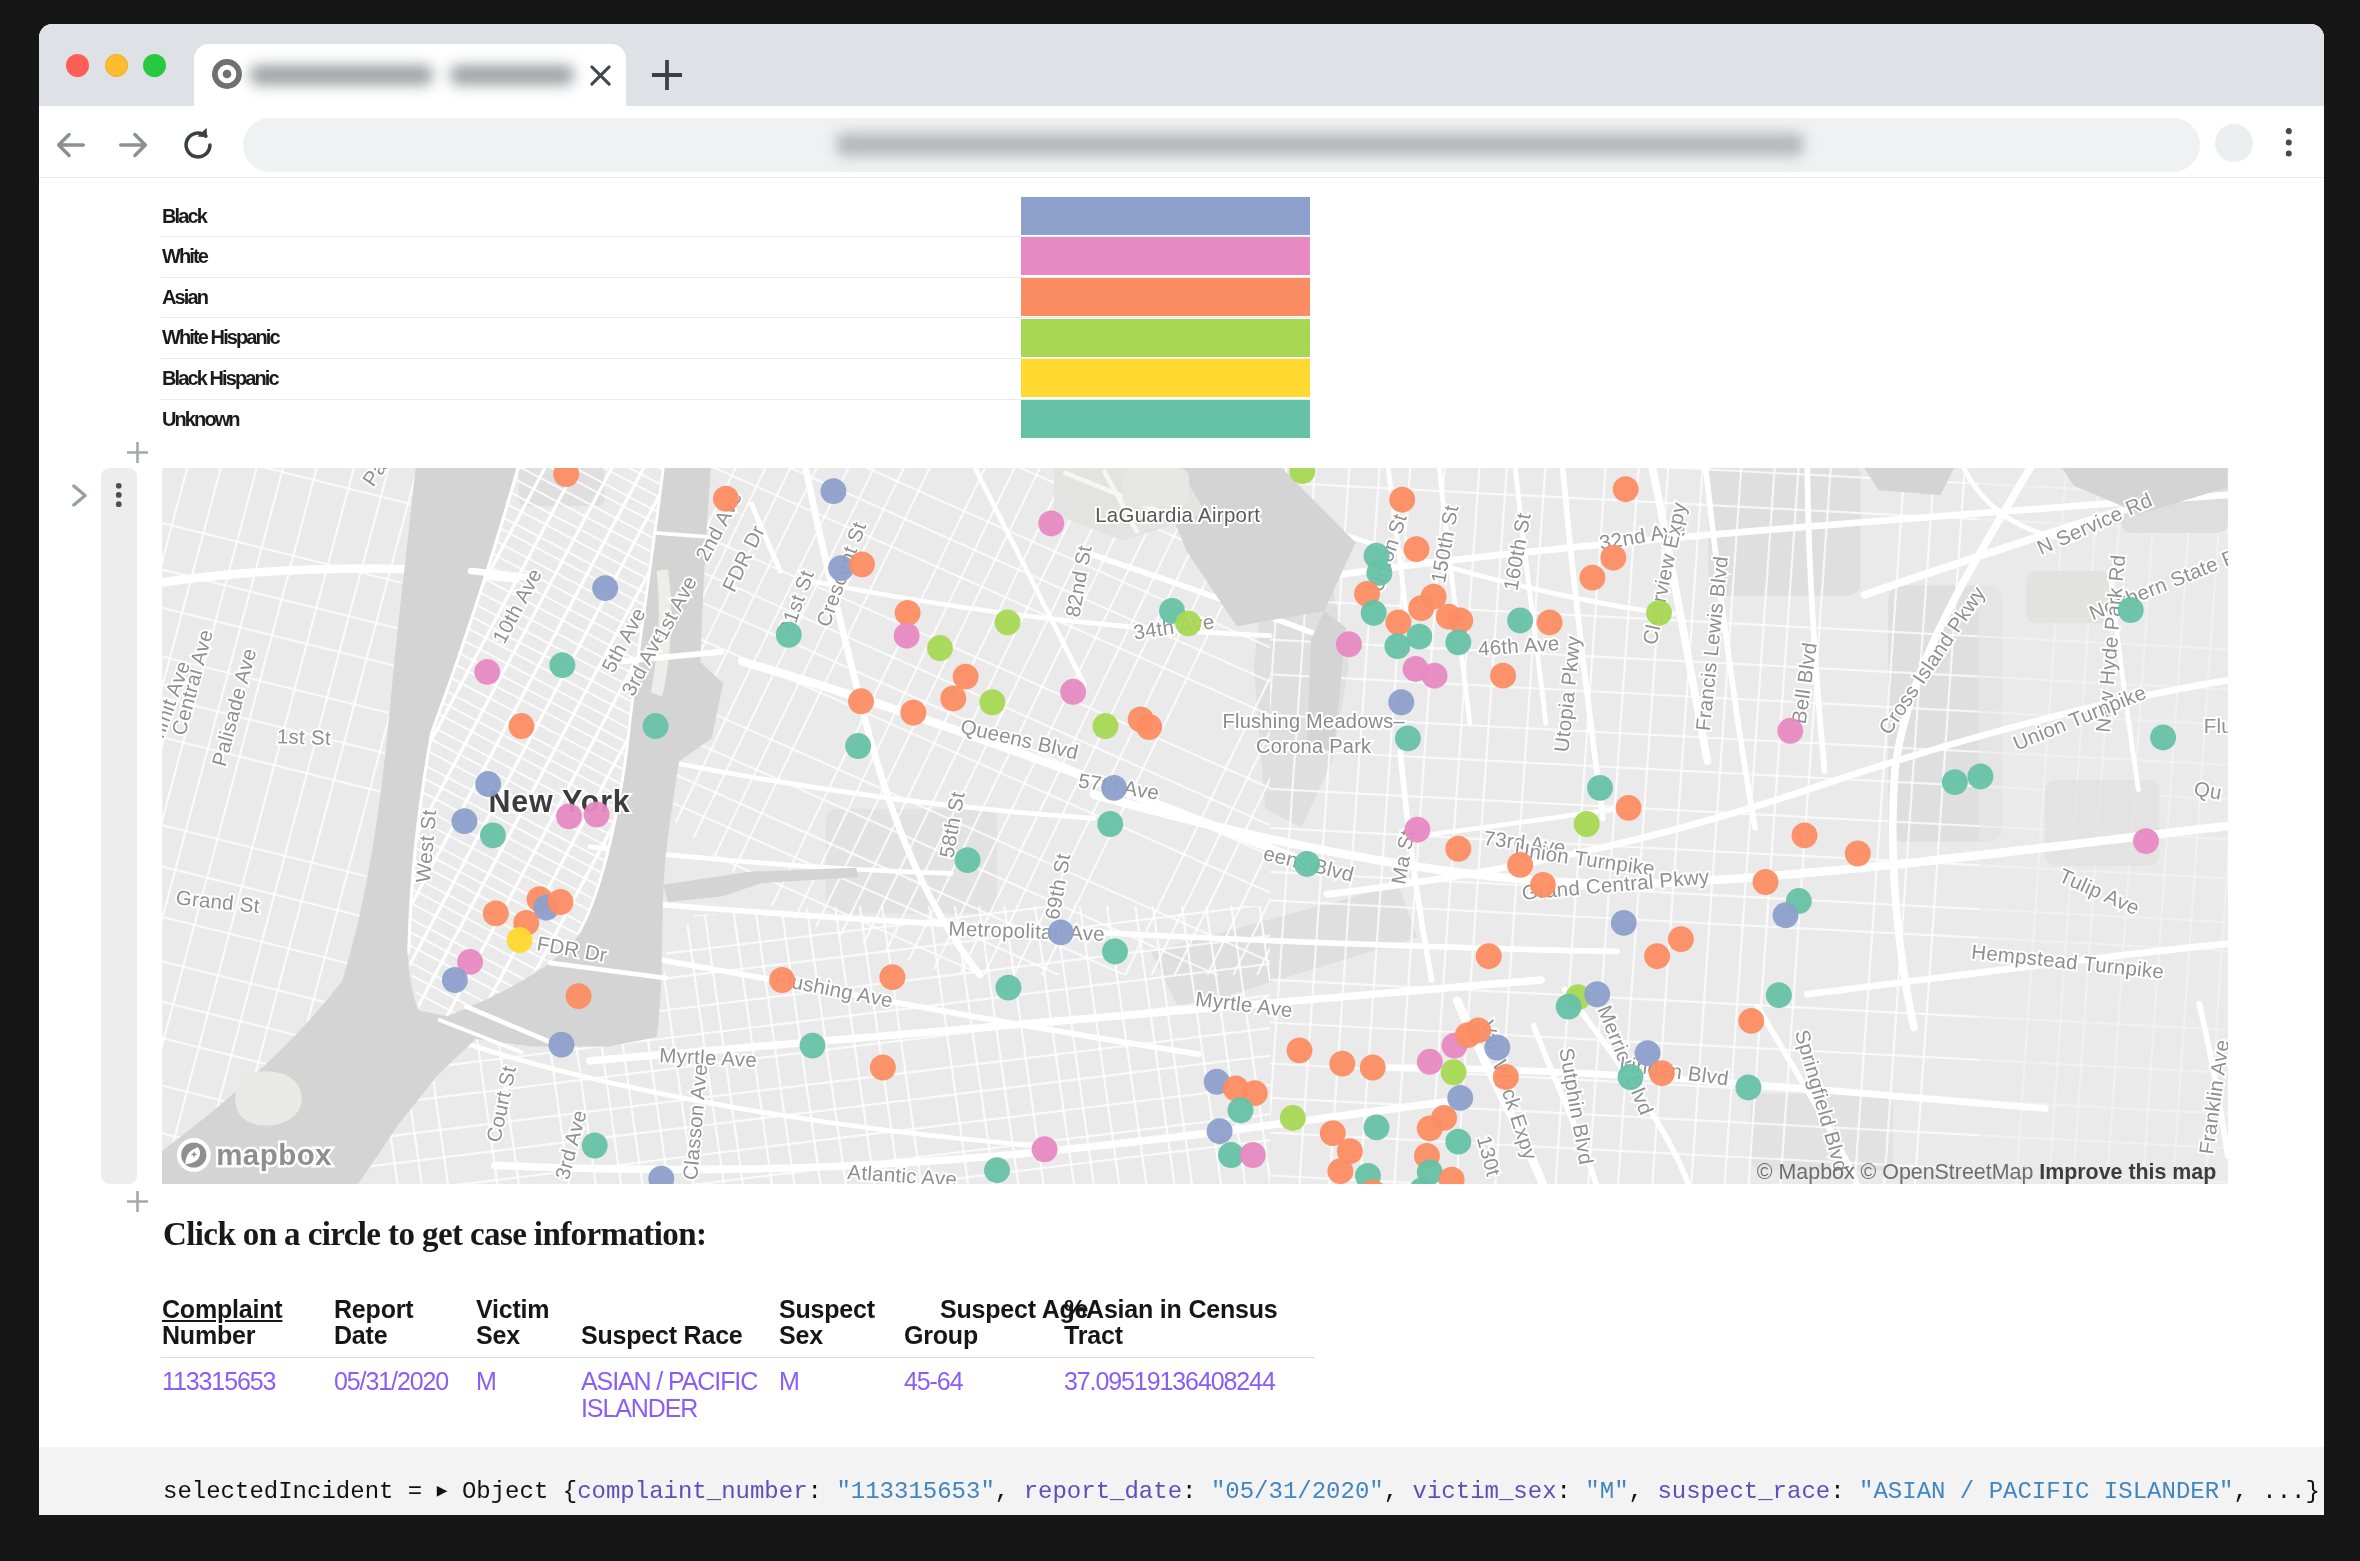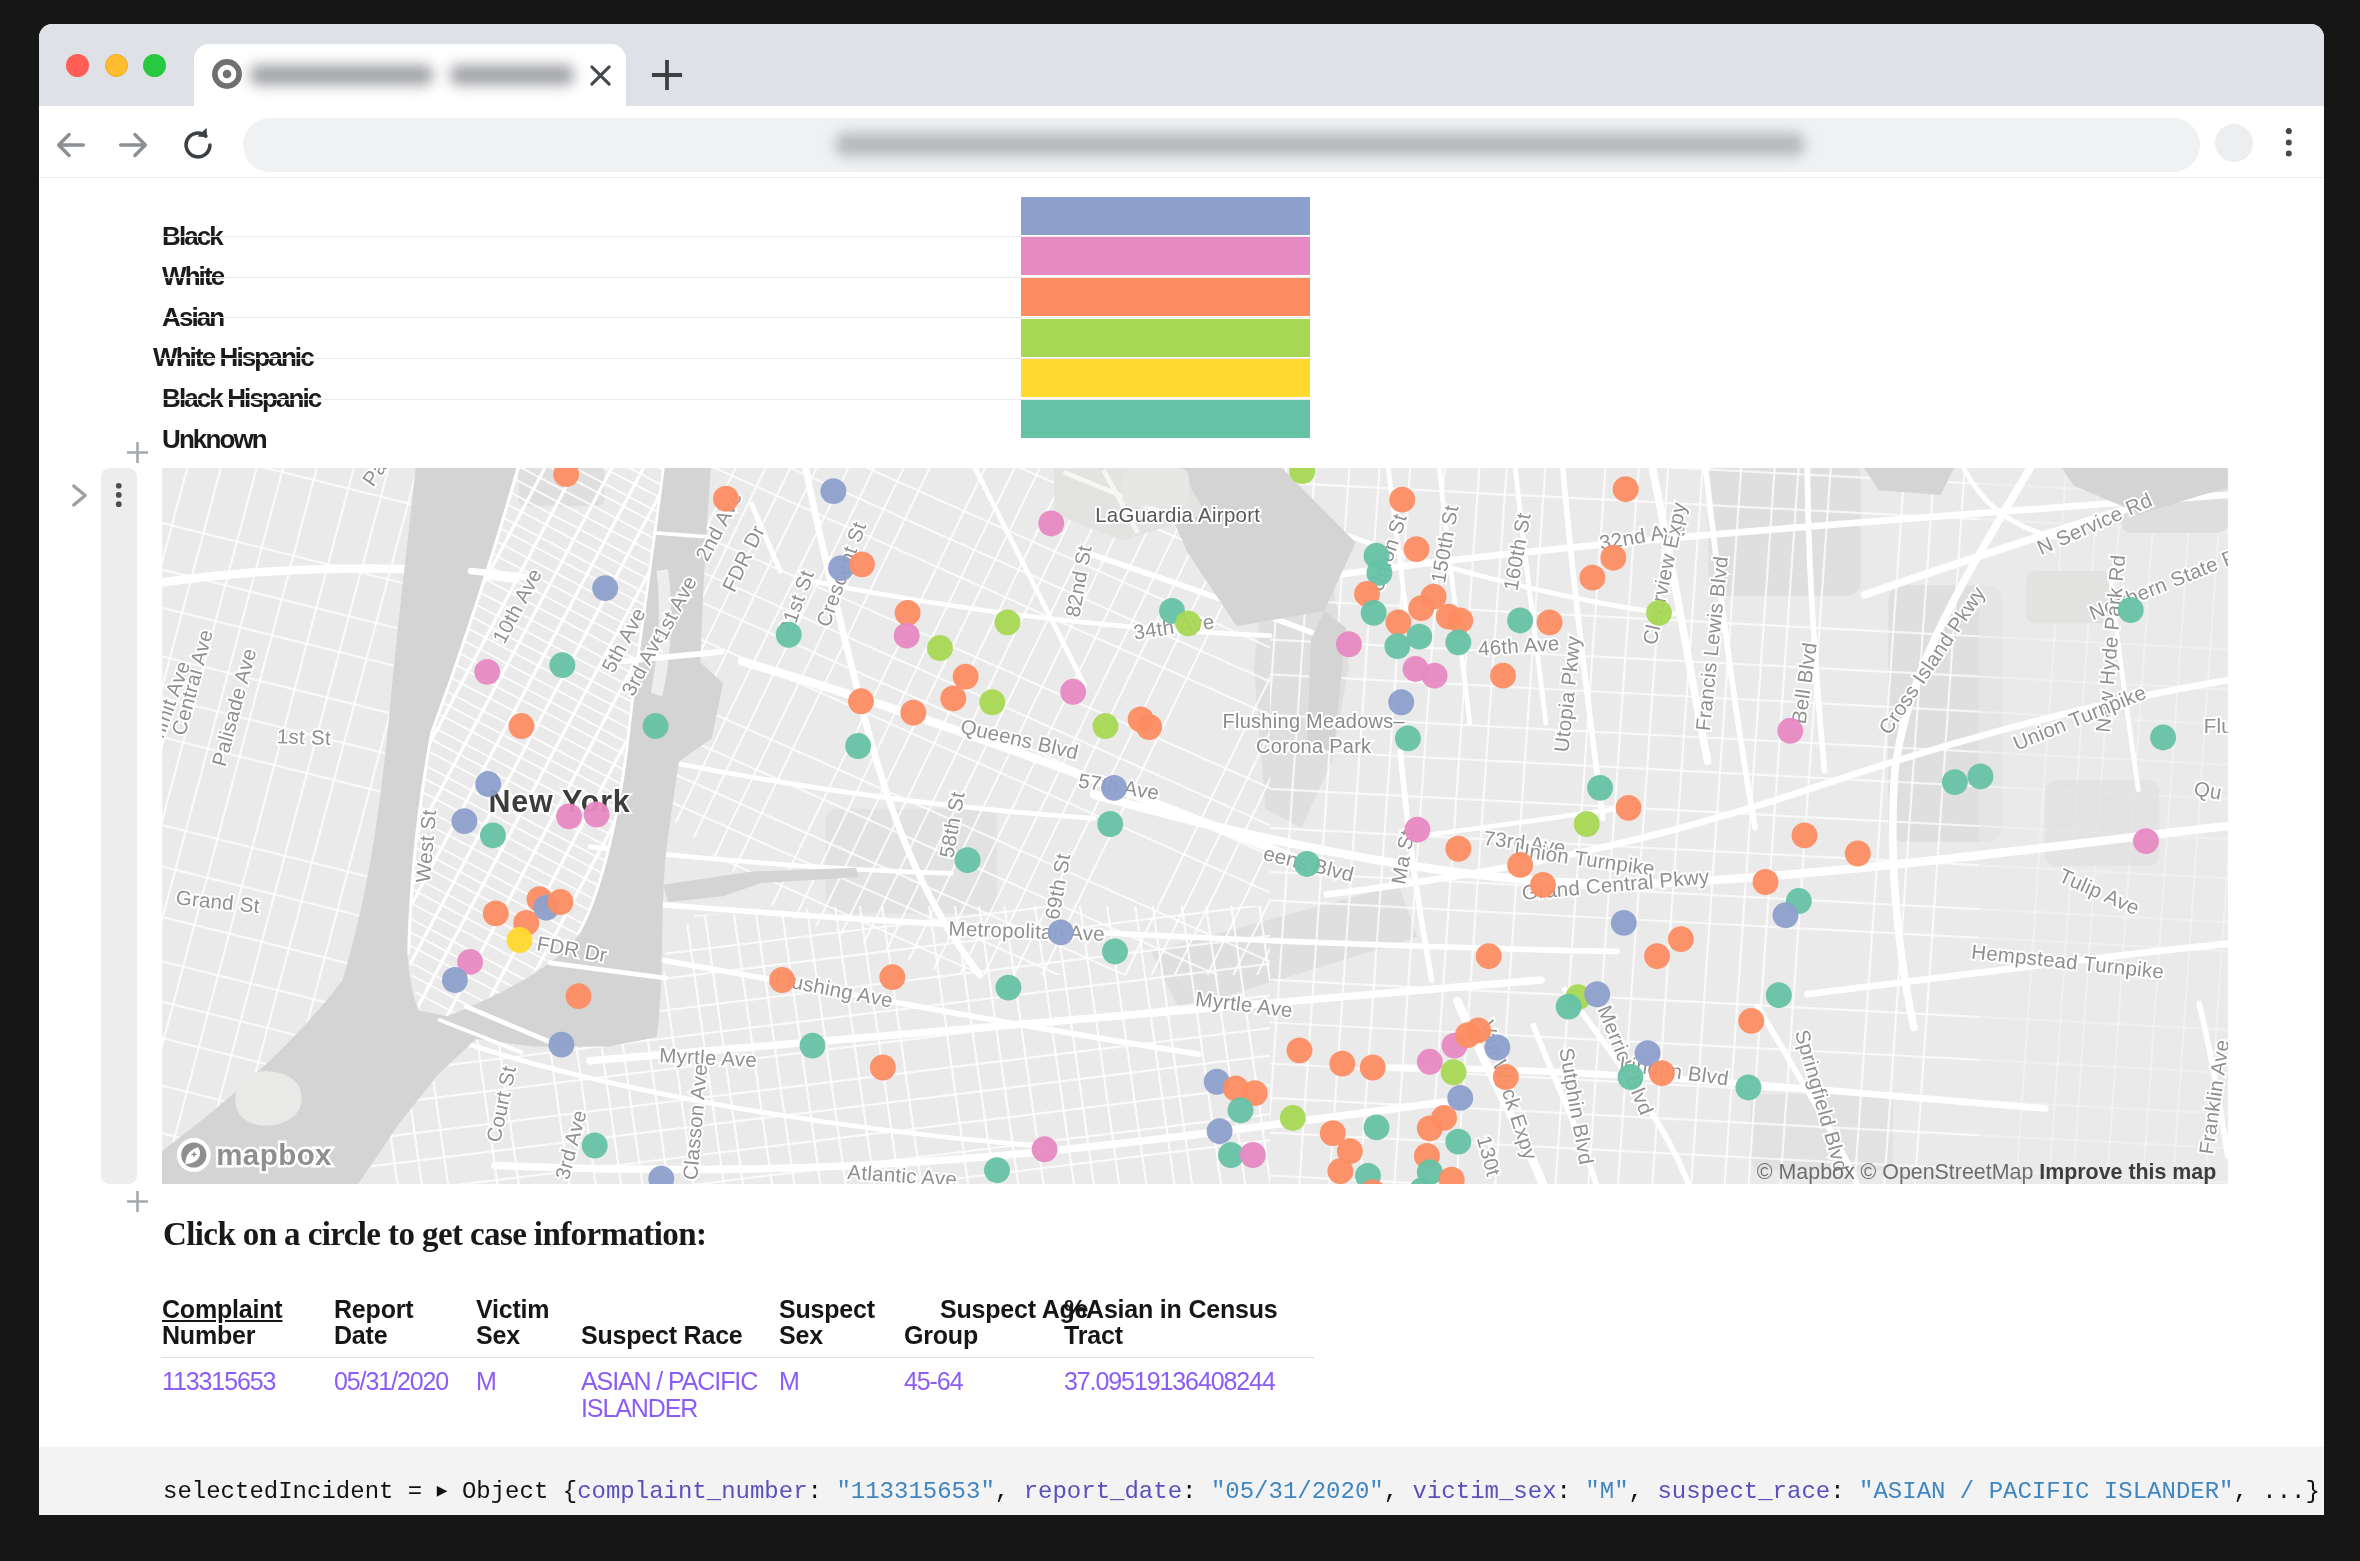--- a/index.html
+++ b/index.html
@@ -7,21 +7,21 @@
 .abs{position:absolute;}
 #win{left:39px;top:24px;width:2285px;height:1491px;background:#ffffff;border-radius:13.3px;overflow:hidden;}
 #tabbar{left:0;top:0;width:2285px;height:82px;background:#dee1e6;}
 .tl{width:23px;height:23px;border-radius:50%;top:29.5px;}
 #tab{left:155px;top:20px;width:432px;height:62px;background:#ffffff;border-radius:15px 15px 0 0;}
 #toolbar{left:0;top:82px;width:2285px;height:71px;background:#ffffff;border-bottom:1.9px solid #e8eaed;}
 #pill{left:204px;top:94px;width:1957px;height:54px;border-radius:27.6px;background:#eff1f3;}
 #urltext{left:237px;top:94px;height:54px;line-height:54px;font-size:26px;color:#3c4043;letter-spacing:0.2px;}
 .blurbar{background:#8e9094;filter:blur(6.7px);border-radius:7.6px;}
 #content{left:0;top:155px;width:2285px;height:1336px;background:#ffffff;}
-.leglab{font-size:26px;font-weight:700;color:#1b1b1b;letter-spacing:-1.9px;line-height:40px;left:124px;margin-top:20px;}
+.leglab{font-size:20px;font-weight:700;color:#1b1b1b;letter-spacing:-1.9px;line-height:40px;left:124px;}
 .serifh{font-family:"Liberation Serif",serif;font-weight:700;color:#191919;font-size:33px;letter-spacing:-0.6px;}
 .th{font-size:25px;font-weight:700;color:#161616;line-height:27px;letter-spacing:-0.2px;}
 .td{font-size:25px;color:#8b5cf6;line-height:27px;letter-spacing:-1.1px;}
 .mono{font-family:"Liberation Mono",monospace;font-size:24px;color:#111;white-space:pre;}
 .mk{color:#5c50ba;}
 .ms{color:#4086c0;}
 svg.icon{position:absolute;}
 </style></head>
 <body>
 <div id="win" class="abs">
@@ -70,21 +70,21 @@
 </div>
 <div class="abs leglab" style="left:162px;top:196px;height:40px;line-height:40px;">Black</div>
 <div class="abs" style="left:1021px;top:197px;width:289px;height:38px;background:#8da0cb;"></div>
 <div class="abs" style="left:161px;top:236px;width:1149px;height:0;border-top:1.9px solid #eaeaea;"></div>
 <div class="abs leglab" style="left:162px;top:236px;height:40px;line-height:40px;">White</div>
 <div class="abs" style="left:1021px;top:237px;width:289px;height:38px;background:#e78ac3;"></div>
 <div class="abs" style="left:161px;top:277px;width:1149px;height:0;border-top:1.9px solid #eaeaea;"></div>
 <div class="abs leglab" style="left:162px;top:277px;height:40px;line-height:40px;">Asian</div>
 <div class="abs" style="left:1021px;top:278px;width:289px;height:38px;background:#fc8d62;"></div>
 <div class="abs" style="left:161px;top:317px;width:1149px;height:0;border-top:1.9px solid #eaeaea;"></div>
-<div class="abs leglab" style="left:153px;top:317px;height:32px;line-height:40px;">White Hispanic</div>
+<div class="abs leglab" style="left:162px;top:317px;height:32px;line-height:40px;">White Hispanic</div>
 <div class="abs" style="left:1021px;top:319px;width:289px;height:38px;background:#a6d854;"></div>
 <div class="abs" style="left:161px;top:358px;width:1149px;height:0;border-top:1.9px solid #eaeaea;"></div>
 <div class="abs leglab" style="left:162px;top:358px;height:40px;line-height:40px;">Black Hispanic</div>
 <div class="abs" style="left:1021px;top:359px;width:289px;height:38px;background:#ffd92f;"></div>
 <div class="abs" style="left:161px;top:399px;width:1149px;height:0;border-top:1.9px solid #eaeaea;"></div>
 <div class="abs leglab" style="left:162px;top:399px;height:40px;line-height:40px;">Unknown</div>
 <div class="abs" style="left:1021px;top:400px;width:289px;height:38px;background:#66c2a5;"></div>
 
 <svg class="icon abs" width="23" height="23" style="left:126px;top:441px" viewBox="0 0 24 24">
  <path d="M12,1 L12,23 M1,12 L23,12" stroke="#a5a9ad" stroke-width="2.7"></path>

